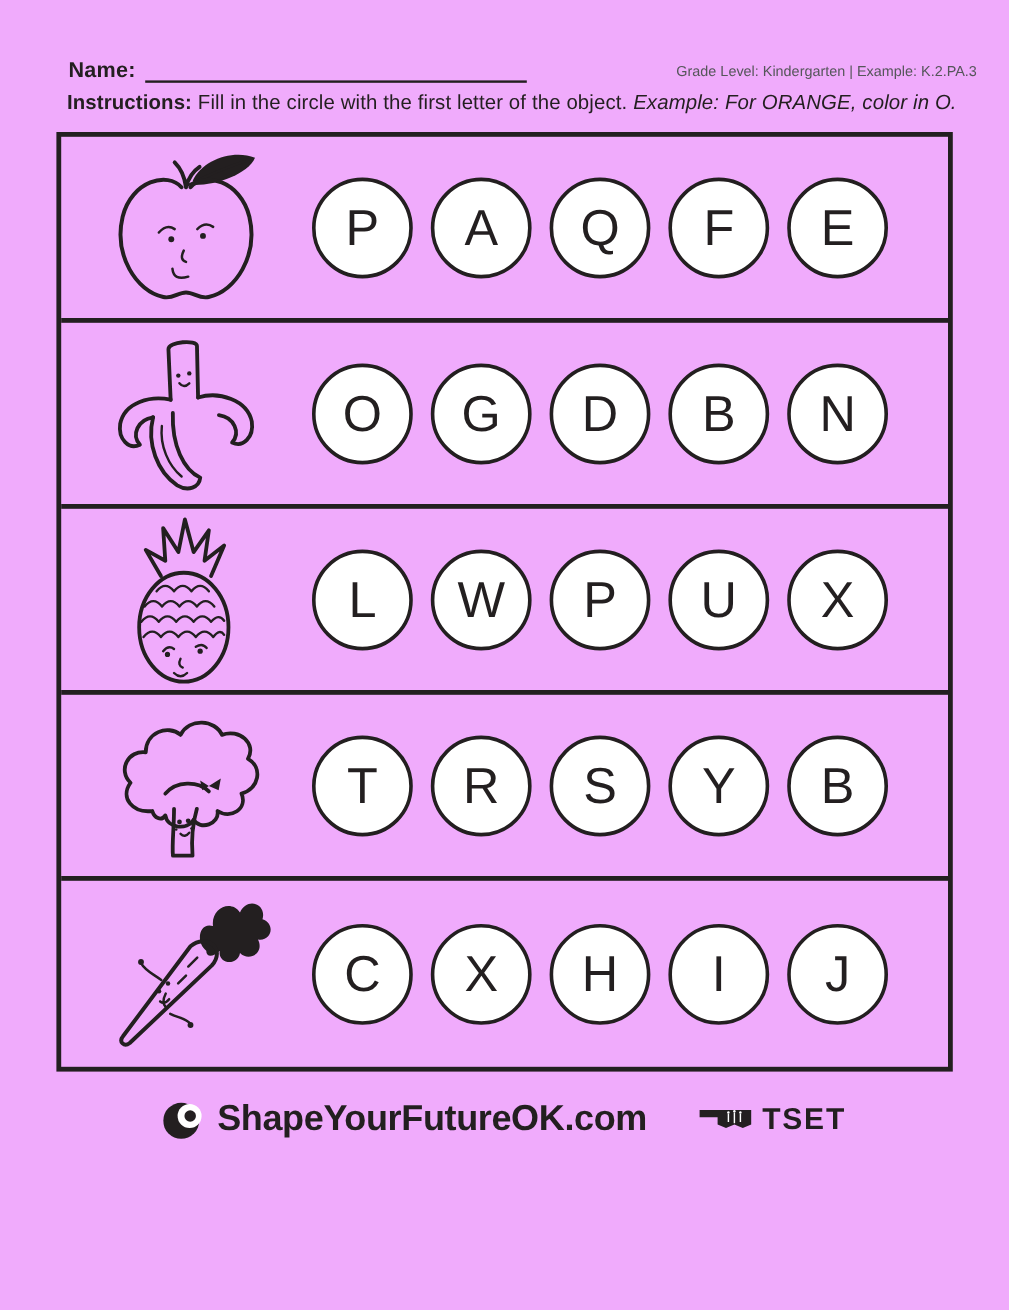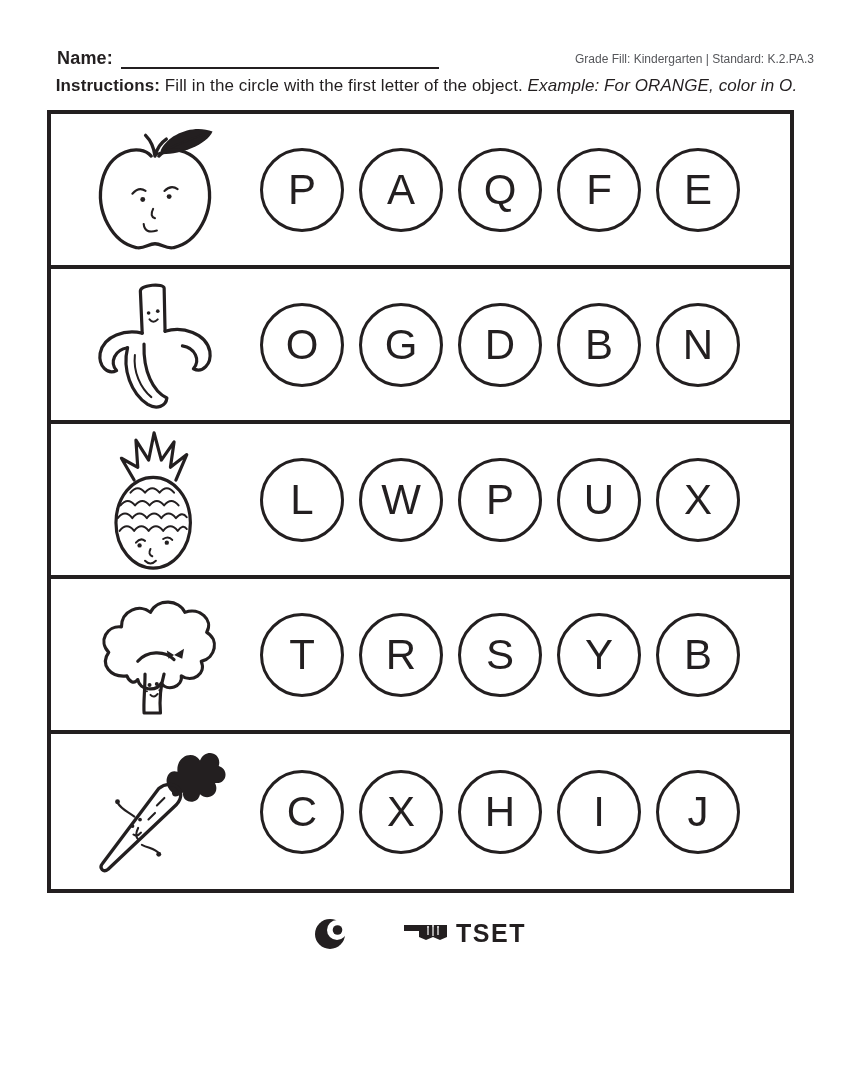--- a/index.html
+++ b/index.html
@@ -1,19 +1,19 @@
 <!DOCTYPE html>
 <html><head>
 <meta charset="utf-8">
 <style>
   * { margin: 0; padding: 0; box-sizing: border-box; }
   html, body { background: #e8e8e8; }
   .page {
     width: 841px; height: 1092px;
-    background: #ffffff;
+    background: #f0abfc;
     color: #231f20;
     font-family: "Liberation Sans", sans-serif;
     position: relative;
     margin: 0 auto;
     overflow: hidden;
   }
   
   .header-row {
     display: flex; justify-content: space-between; align-items: flex-end;
     padding: 48px 27px 0 57px;
@@ -80,21 +80,21 @@
 </head>
 <body>
 
 <div class="page">
 
   <div class="header-row">
     <div class="name-wrap">
       <span class="name-label">Name:</span>
       <span class="name-line"></span>
     </div>
-    <span class="meta-text">Grade Fill: Kindergarten | Standard: K.2.PA.3</span>
+    <span class="meta-text">Grade Level: Kindergarten | Example: K.2.PA.3</span>
   </div>
 
 
   <p class="instructions">
     <strong>Instructions:</strong>
     <span>Fill in the circle with the first letter of the object.</span>
     <em>Example: For ORANGE, color in O.</em>
   </p>
 
   <div class="sheet">
@@ -267,20 +267,21 @@
     </div>
 
   </div>
 
   <div class="footer">
     <svg class="syf-logo" viewBox="0 0 36 36">
       <circle cx="15" cy="19" r="15" fill="#231f20"></circle>
       <circle cx="22" cy="15" r="10" fill="#ffffff"></circle>
       <circle cx="22.5" cy="15" r="4.8" fill="#231f20"></circle>
     </svg>
+    <span class="site-text">ShapeYourFutureOK.com</span>
     <span class="tset-group">
       <svg class="tset-glyph" viewBox="0 0 46 26">
         <path d="M1,5 L44,5 L44,17 L37,20 L30,17 L23,20 L16,17 L16,11 L1,11 Z" fill="#231f20"></path>
         <path d="M25,8 L25,15 M30,7 L30,16 M35,8 L35,15" stroke="#ffffff" stroke-width="1.2"></path>
         <circle cx="25" cy="7" r="1" fill="#ffffff"></circle>
         <circle cx="30" cy="6" r="1" fill="#ffffff"></circle>
         <circle cx="35" cy="7" r="1" fill="#ffffff"></circle>
       </svg>
       <span class="tset-text">TSET</span>
     </span>

